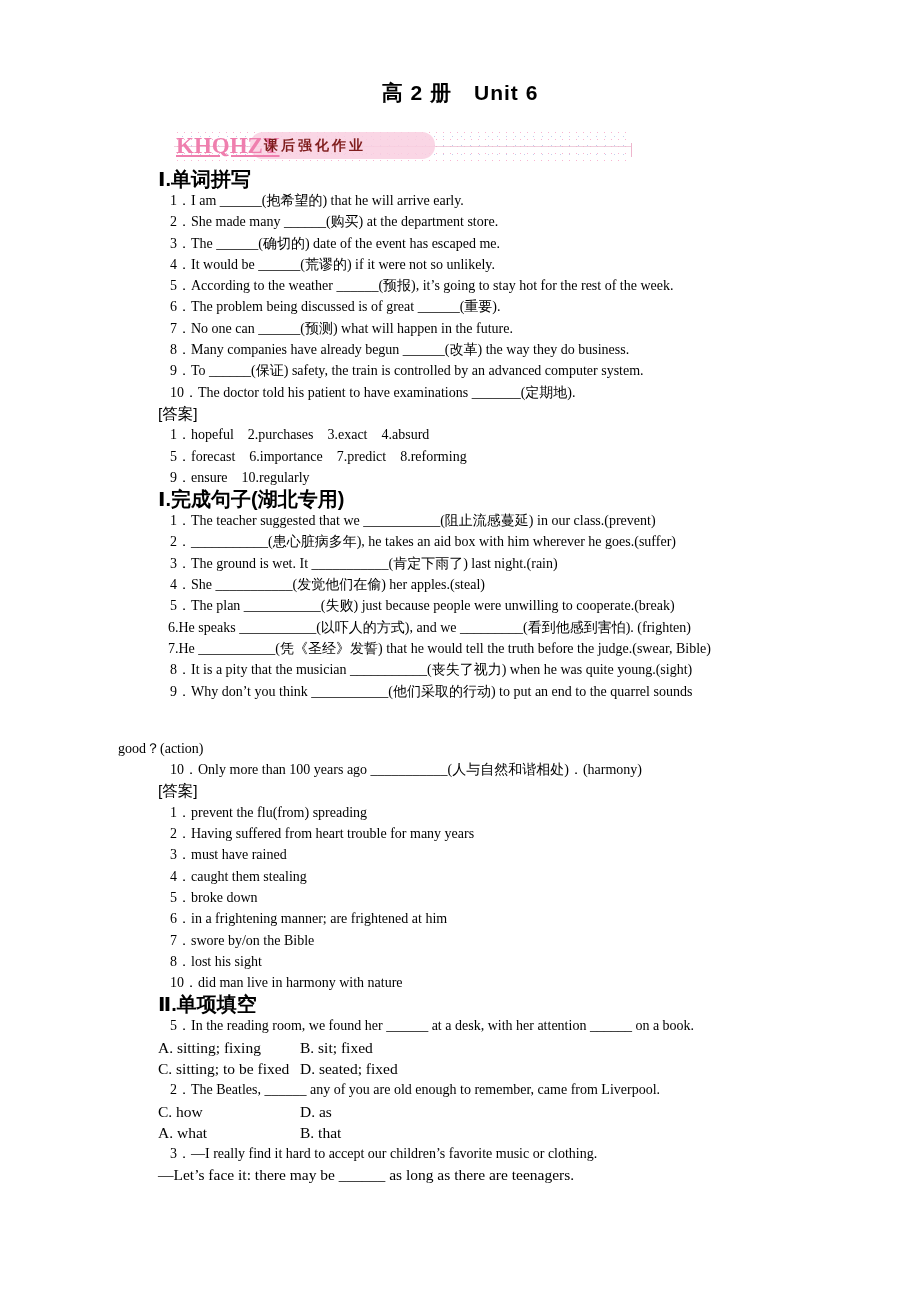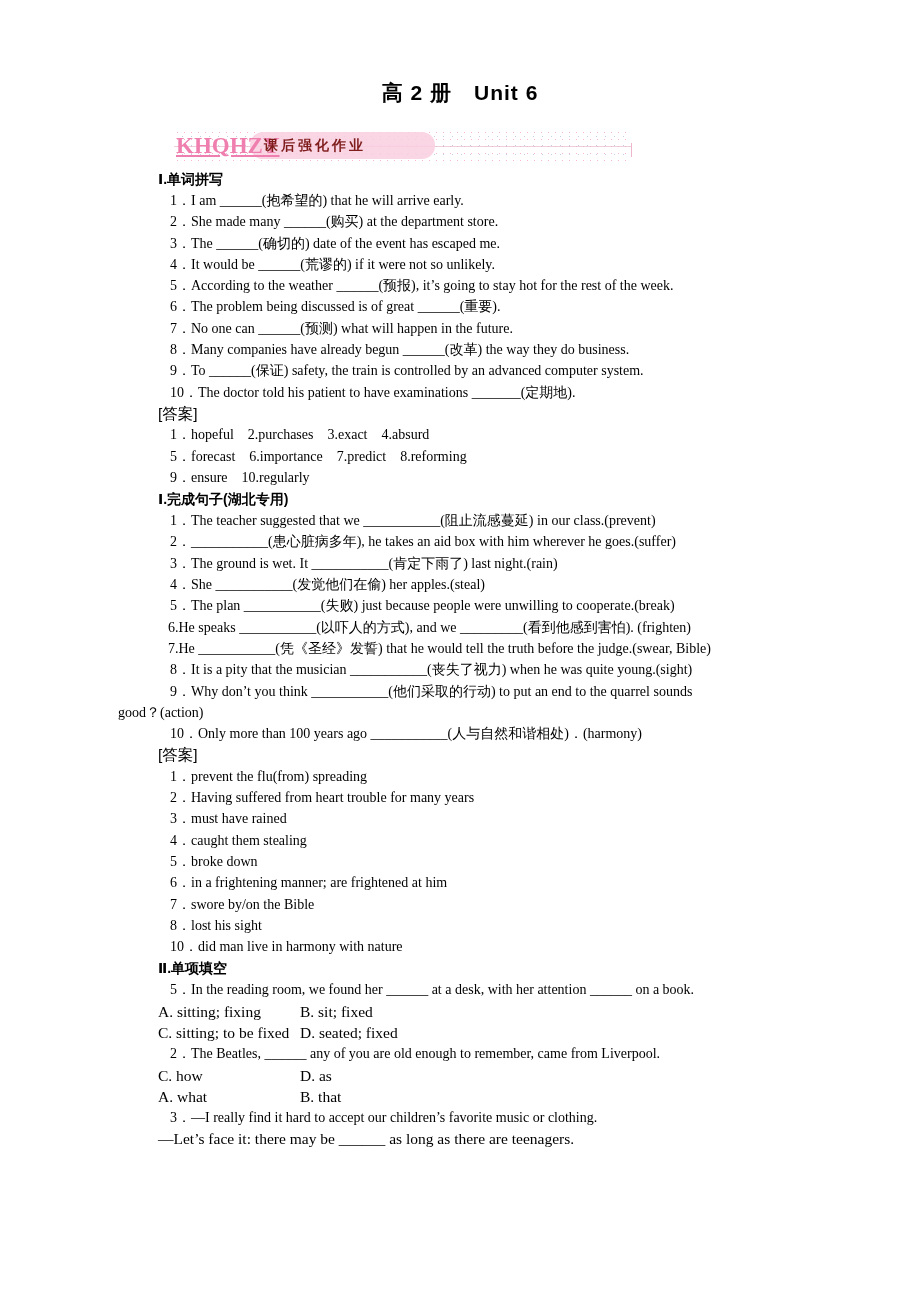--- a/index.html
+++ b/index.html
@@ -101,21 +101,21 @@
     position: absolute;
     right: 0px;
     top: 14px;
     width: 1px;
     height: 14px;
     background: #eeb6cd;
   }
 
   
   .section-head {
-    font-size: 14px;
+    font-size: 20px;
     font-family: "Liberation Sans", "DejaVu Sans", sans-serif;
     font-weight: bold;
     margin: 1px 0 0 8px;
     line-height: 21px;
     white-space: pre;
   }
   .line {
     font-size: 14px;
     line-height: 21.3px;
     margin: 0;
@@ -123,20 +123,21 @@
     text-indent: 0;
   }
   .q {            
     padding-left: 20px;
   }
   .q2 {           
     padding-left: 18px;
   }
   .hang {         
     margin-left: -32px;
+    margin-top: 36px;
   }
   .ans-head {
     font-size: 15.5px;
     line-height: 21.3px;
     padding-left: 8px;
     font-family: "Liberation Sans", "DejaVu Sans", sans-serif;
   }
   .opts {
     font-size: 15.5px;
     line-height: 21.3px;

